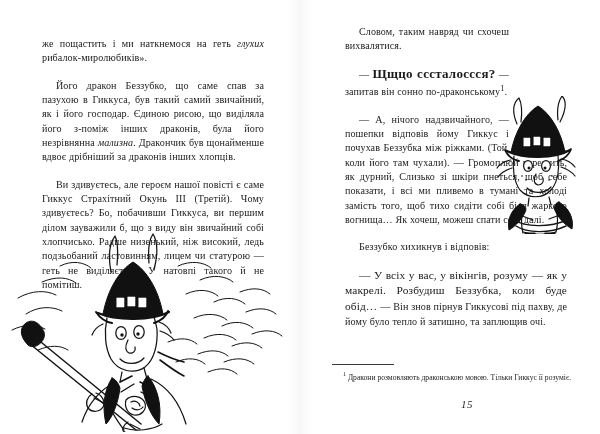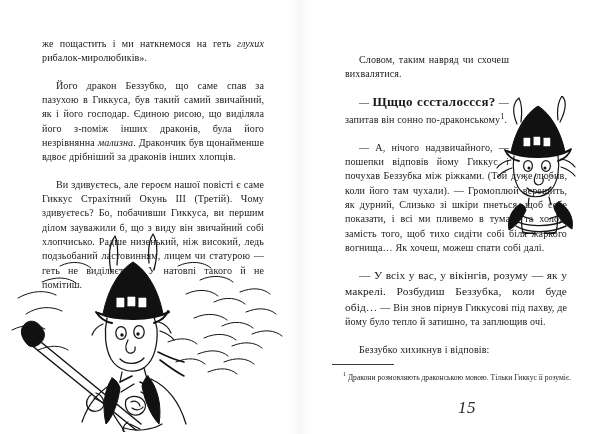--- a/index.html
+++ b/index.html
@@ -64,21 +64,21 @@
   }
   .textblock p.noindent { text-indent: 0; }
 
   .col-left {
     left: 29px;
     top: 24px;
     width: 248px;
   }
   .col-right {
     left: 332px;
-    top: 40px;
+    top: 12px;
     width: 248px;
   }
 
   i, .ital { font-style: italic; }
 
   
   .float-figure {
     float: right;
     width: 66px;
     height: 122px;
@@ -121,21 +121,21 @@
   .footnote sup { font-size: 6px; vertical-align: super; }
 
   
   .folio {
     position: absolute;
     left: 0;
     top: 398px;
     width: 600px;
     text-align: center;
     font-style: italic;
-    font-size: 17px;
+    font-size: 11px;
     color: #2a2a2a;
     letter-spacing: 0.6px;
   }
   .folio .inner { display: inline-block; transform: translateX(167px); }
 
   
   .illus { position: absolute; }
   .illus svg { display: block; }
 
   #illus-viking-oar { left: 8px; top: 232px; }
@@ -177,25 +177,25 @@
 
     <p>
       <span>— </span><span class="dragonspeak">Щщцо ссстaлоссся?</span><span> — запитав він сонно по-драконському</span><sup>1</sup><span>.</span>
     </p>
 
     <p>
       <span>— А, нічого надзвичайного, — пошепки відповів йому Гиккус і почухав Беззубка між ріжками. (Той дуже любив, коли його там чухали). — Громоплюй верещить, як дурний, Слизько зі шкіри пнеться, щоб себе показати, і всі ми пливемо в тумані та холоді замість того, щоб тихо сидіти собі біля жаркого вогнища… Як хочеш, можеш спати собі далі.</span>
     </p>
 
     <p>
+      <span>Беззубко хихикнув і відповів:</span>
+    </p>
+
+    <p>
       <span class="loud">— У всіх у вас, у вікінгів, розуму — як у макрелі. Розбудиш Беззубка, коли буде обід…</span><span> — Він знов пірнув Гиккусові під пахву, де йому було тепло й затишно, та заплющив очі.</span>
-    </p>
-
-    <p>
-      <span>Беззубко хихикнув і відповів:</span>
     </p>
 
 
   </div>
 
   <div class="footnote">
     <div class="rule"></div>
     <p>
       <sup>1</sup>
       <span>Дракони розмовляють драконською мовою. Тільки Гиккус її розуміє.</span>

